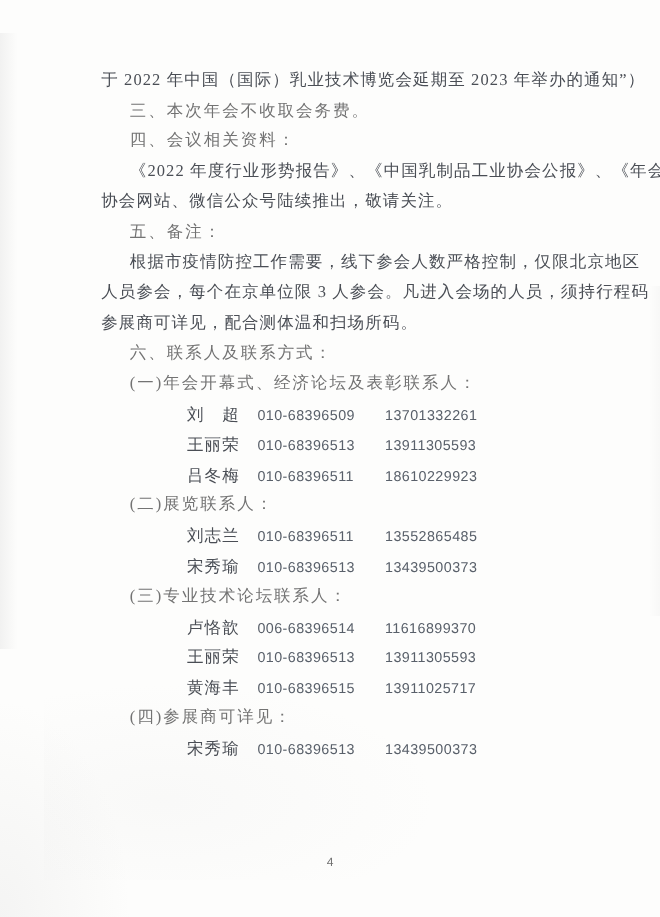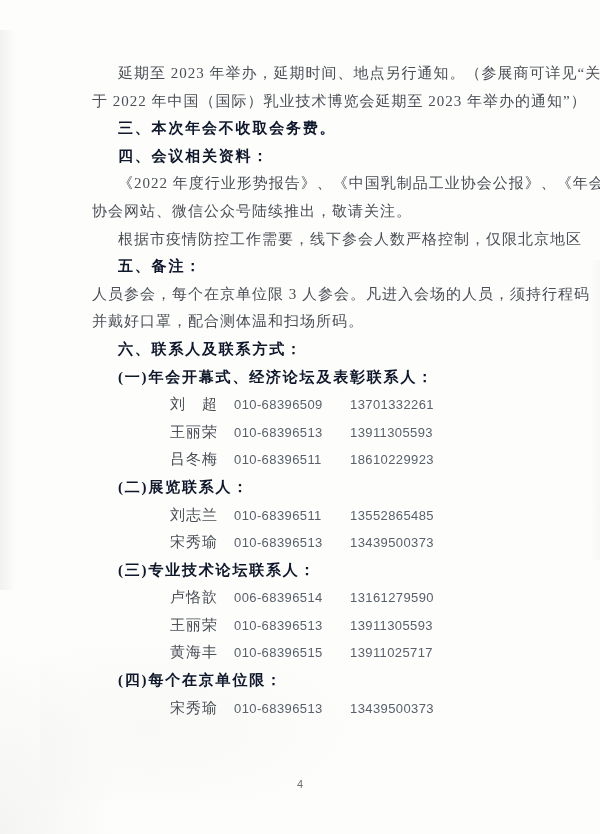--- a/index.html
+++ b/index.html
@@ -36,22 +36,22 @@
     position:absolute; left:92px; top:60px; width:478px;
   }
   .line {
     height:27.6px; line-height:27.6px;
     font-size:15px; letter-spacing:1px;
     color:#4a4e55;
     white-space:nowrap;
   }
   .line.indent { padding-left:26px; }
   .line.bold {
-    font-weight:bold;
-    color:#0f172a;
+    font-weight:normal;
+    color:#737373;
     letter-spacing:1.8px;
   }
   .line.contact { padding-left:50px; }
   .contact .c-name {
     display:inline-block; width:58px;
     letter-spacing:1px; color:#4a4e55;margin-left:28px;
   }
   .contact .c-phone, .contact .c-mobile {
     font-family:"Liberation Sans", sans-serif;
     font-size:13px; letter-spacing:0.4px;
@@ -69,40 +69,39 @@
 </head>
 <body>
 
 <div class="page">
   <div class="scan-edge-left"></div>
   <div class="scan-corner-bl"></div>
   <div class="scan-blob-mid"></div>
   <div class="scan-edge-right"></div>
 
   <div class="content">
-      <div class="line indent">延期至 2023 年举办，延期时间、地点另行通知。（参展商可详见“关</div>
       <div class="line">于 2022 年中国（国际）乳业技术博览会延期至 2023 年举办的通知”）</div>
       <div class="line indent bold">三、本次年会不收取会务费。</div>
       <div class="line indent bold">四、会议相关资料：</div>
       <div class="line indent">《2022 年度行业形势报告》、《中国乳制品工业协会公报》、《年会</div>
       <div class="line">协会网站、微信公众号陆续推出，敬请关注。</div>
+      <div class="line indent bold">五、备注：</div>
       <div class="line indent">根据市疫情防控工作需要，线下参会人数严格控制，仅限北京地区</div>
-      <div class="line indent bold">五、备注：</div>
       <div class="line">人员参会，每个在京单位限 3 人参会。凡进入会场的人员，须持行程码</div>
-      <div class="line">并戴好口罩，配合测体温和扫场所码。</div>
+      <div class="line">参展商可详见，配合测体温和扫场所码。</div>
       <div class="line indent bold">六、联系人及联系方式：</div>
       <div class="line indent bold">(一)年会开幕式、经济论坛及表彰联系人：</div>
       <div class="line contact"><span class="c-name">刘　超</span><span class="c-phone">010-68396509</span><span class="c-mobile">13701332261</span></div>
       <div class="line contact"><span class="c-name">王丽荣</span><span class="c-phone">010-68396513</span><span class="c-mobile">13911305593</span></div>
       <div class="line contact"><span class="c-name">吕冬梅</span><span class="c-phone">010-68396511</span><span class="c-mobile">18610229923</span></div>
       <div class="line indent bold">(二)展览联系人：</div>
       <div class="line contact"><span class="c-name">刘志兰</span><span class="c-phone">010-68396511</span><span class="c-mobile">13552865485</span></div>
       <div class="line contact"><span class="c-name">宋秀瑜</span><span class="c-phone">010-68396513</span><span class="c-mobile">13439500373</span></div>
       <div class="line indent bold">(三)专业技术论坛联系人：</div>
-      <div class="line contact"><span class="c-name">卢恪歆</span><span class="c-phone">006-68396514</span><span class="c-mobile">13161279590</span></div>
+      <div class="line contact"><span class="c-name">卢恪歆</span><span class="c-phone">006-68396514</span><span class="c-mobile">11616899370</span></div>
       <div class="line contact"><span class="c-name">王丽荣</span><span class="c-phone">010-68396513</span><span class="c-mobile">13911305593</span></div>
       <div class="line contact"><span class="c-name">黄海丰</span><span class="c-phone">010-68396515</span><span class="c-mobile">13911025717</span></div>
-      <div class="line indent bold">(四)每个在京单位限：</div>
+      <div class="line indent bold">(四)参展商可详见：</div>
       <div class="line contact"><span class="c-name">宋秀瑜</span><span class="c-phone">010-68396513</span><span class="c-mobile">13439500373</span></div>
     </div>
 
   <div class="footer">4</div>
 </div>
 
 </body></html>

